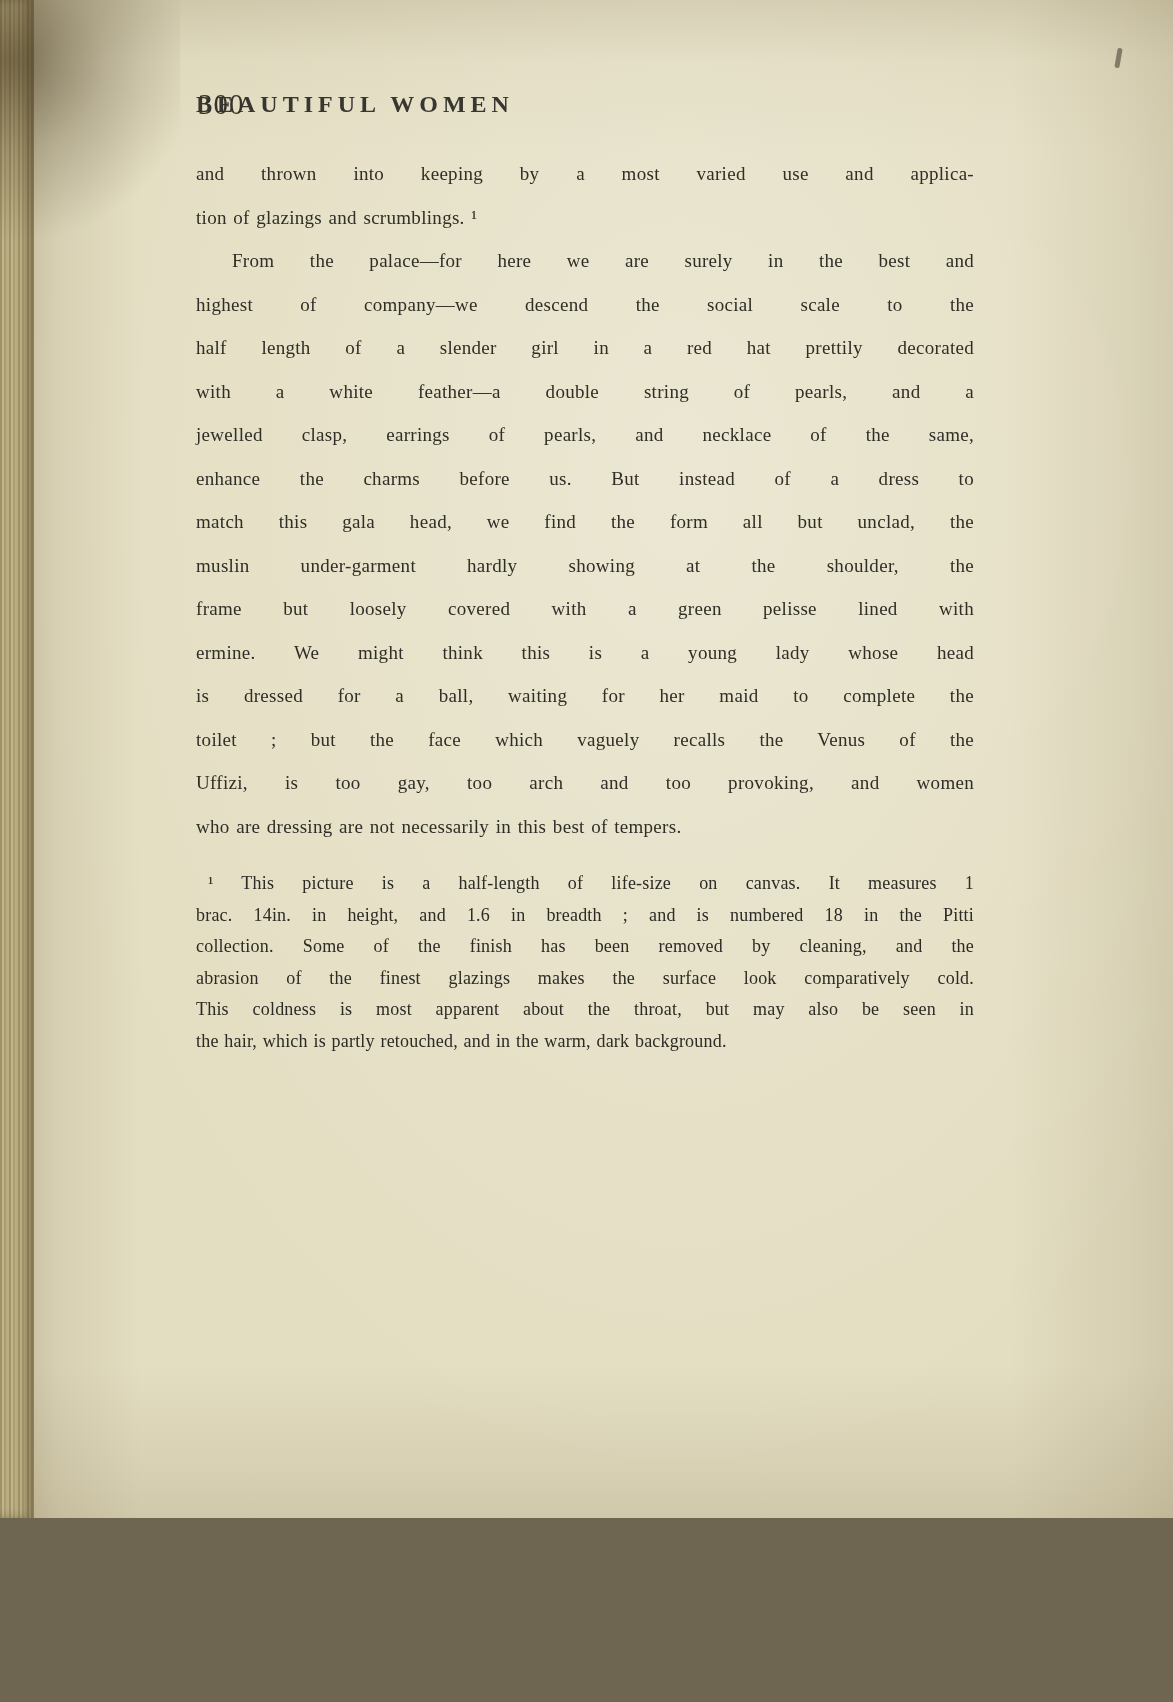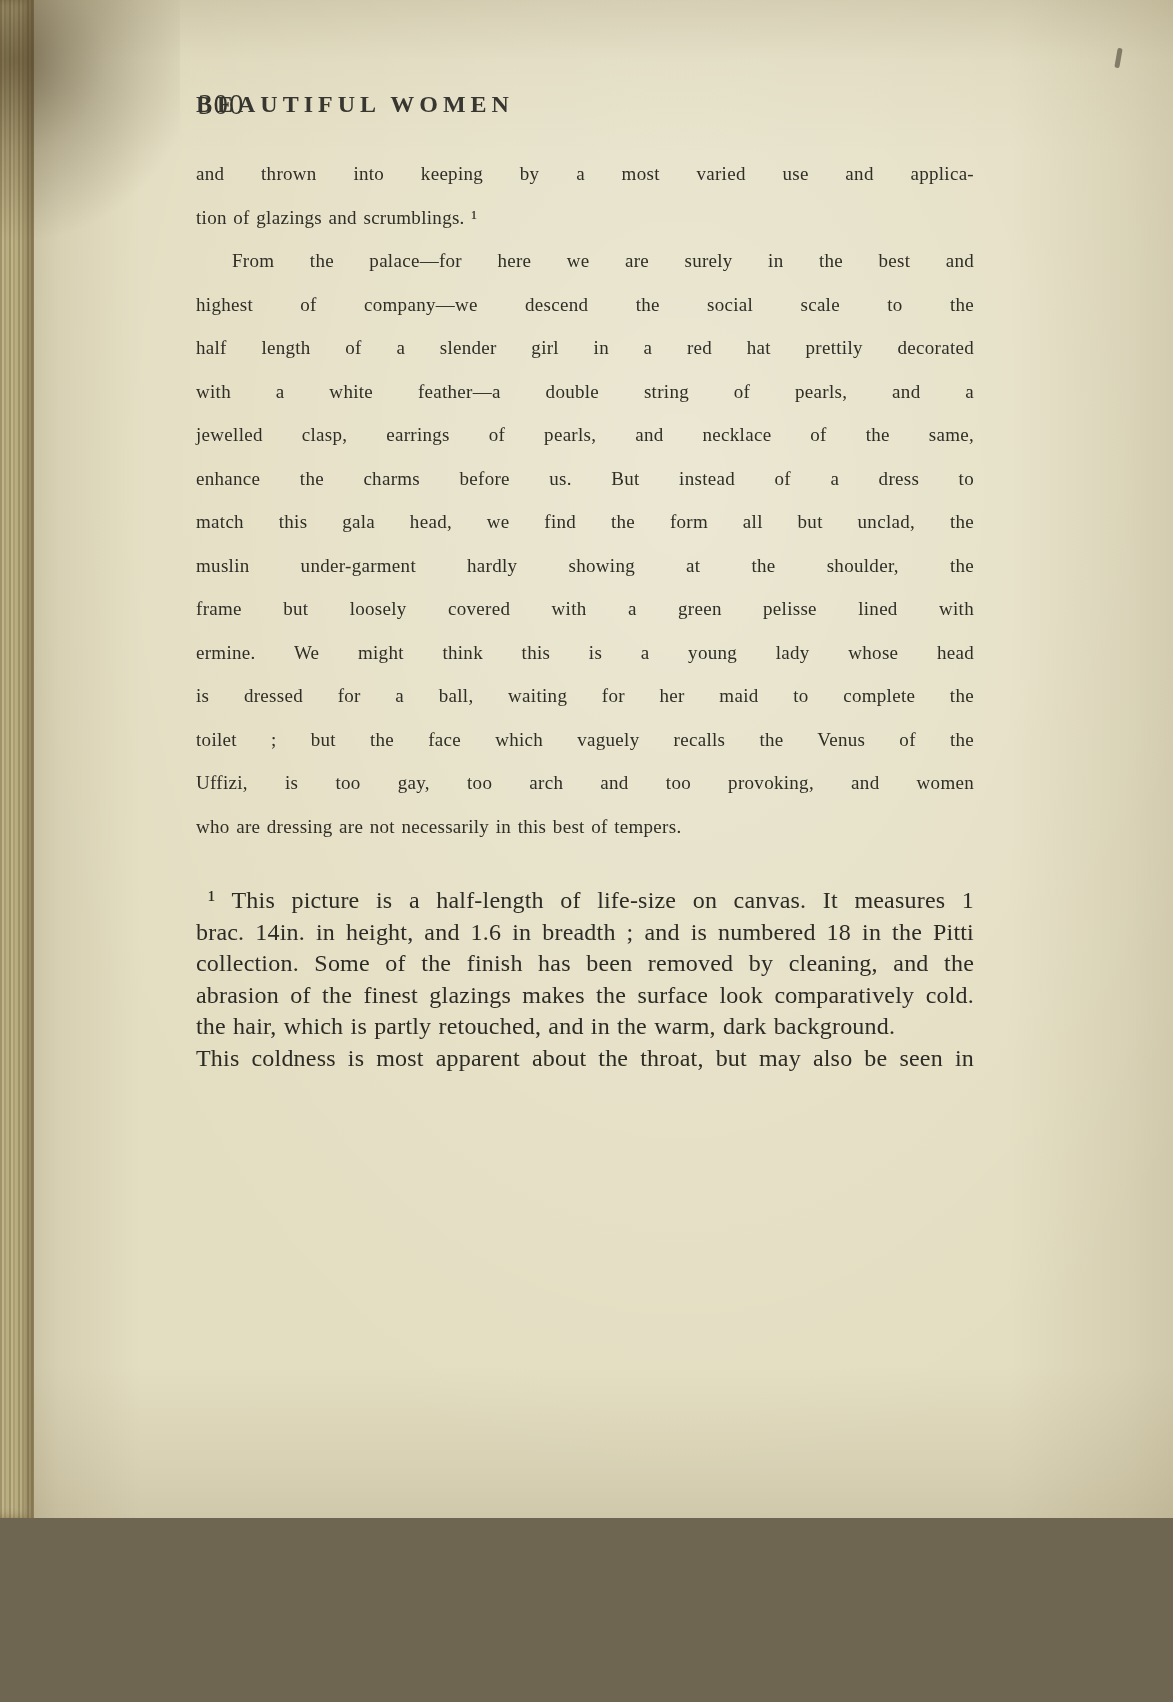--- a/index.html
+++ b/index.html
@@ -85,22 +85,22 @@
     text-align-last: justify;
     white-space: normal;
   }
   .tline.last {
     text-align-last: left;
   }
   .para.indented .tline:first-child {
     text-indent: 36px;
   }
   .footnote {
-    margin-top: 37px;
-    font-size: 24px;
+    margin-top: 20px;
+    font-size: 18px;
     line-height: 31.5px;
     letter-spacing: 0.2px;
     word-spacing: 1px;
     color: #2c2b25;
   }
   .footnote .tline:first-child {
     text-indent: 12px;
   }
 </style>
 </head>
@@ -138,18 +138,18 @@
         <div class="tline">toilet ; but the face which vaguely recalls the Venus of the</div>
         <div class="tline">Uffizi, is too gay, too arch and too provoking, and women</div>
         <div class="tline last">who are dressing are not necessarily in this best of tempers.</div>
       </div>
 
     <div class="footnote">
         <div class="tline">¹ This picture is a half-length of life-size on canvas.  It measures 1</div>
         <div class="tline">brac. 14in. in height, and 1.6 in breadth ; and is numbered 18 in the Pitti</div>
         <div class="tline">collection.  Some of the finish has been removed by cleaning, and the</div>
         <div class="tline">abrasion of the finest glazings makes the surface look comparatively cold.</div>
+        <div class="tline">This coldness is most apparent about the throat, but may also be seen in</div>
         <div class="tline last">the hair, which is partly retouched, and in the warm, dark background.</div>
-        <div class="tline">This coldness is most apparent about the throat, but may also be seen in</div>
       </div>
 
   </div>
 </div>
 
 </body></html>

